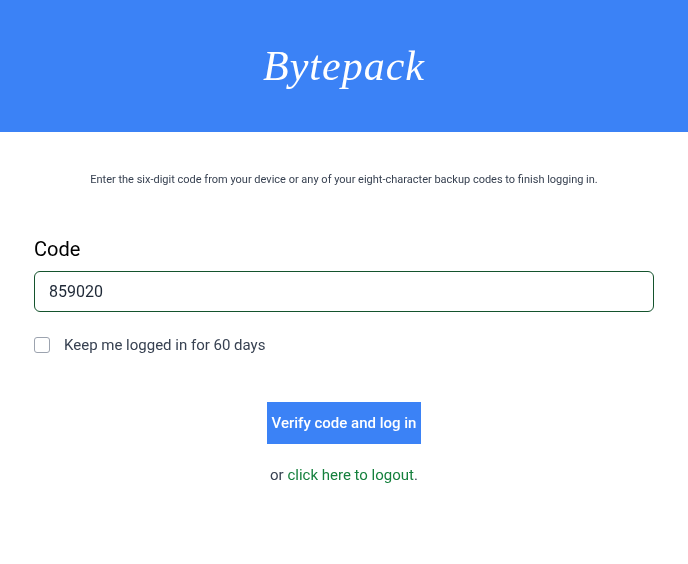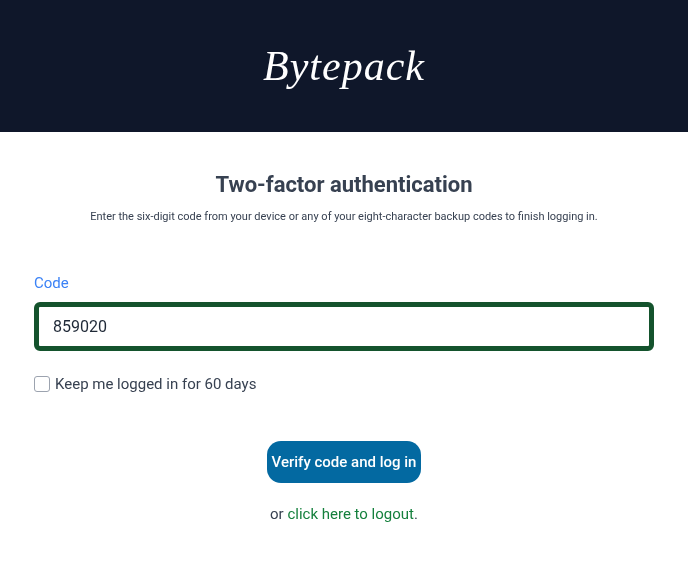--- a/index.html
+++ b/index.html
@@ -9,21 +9,21 @@
     }
     body {
       font-family: -apple-system, BlinkMacSystemFont, "Segoe UI", Roboto, Helvetica, Arial, sans-serif;
       background: #fff;
       color: #1f2937;
       width: 688px;
       height: 564px;
       overflow: hidden;
     }
     .header {
-      background: #0f172a;
+      background: #3b82f6;
       height: 132px;
       display: flex;
       align-items: center;
       justify-content: center;
     }
     .logo {
       color: #fff;
       font-family: 'Brush Script MT', 'Segoe Script', cursive;
       font-size: 42px;
       font-style: italic;
@@ -44,39 +44,39 @@
       font-size: 11px;
       color: #374151;
       line-height: 1.5;
       margin-bottom: 48px;
     }
     .form {
       text-align: left;
     }
     .label {
       display: block;
-      font-size: 15px;
-      color: #3b82f6;
+      font-size: 20px;
+      color: #000000;
       margin-bottom: 10px;
     }
     .input {
       width: 100%;
       padding: 10px 14px;
       font-size: 16px;
       color: #1f2937;
-      border: 5px solid #14532d;
+      border: 1px solid #14532d;
       border-radius: 6px;
       outline: none;
       font-family: inherit;
     }
     .checkbox-row {
       margin-top: 24px;
       display: flex;
       align-items: center;
-      gap: 5px;
+      gap: 14px;
     }
     .checkbox {
       width: 16px;
       height: 16px;
       border: 1px solid #9ca3af;
       border-radius: 3px;
       appearance: none;
       cursor: pointer;
       background: #fff;
     }
@@ -87,27 +87,27 @@
     .checkbox-label {
       font-size: 15px;
       color: #374151;
       cursor: pointer;
     }
     .actions {
       text-align: center;
       margin-top: 48px;
     }
     .btn-primary {
-      background: #0369a1;
+      background: #3b82f6;
       color: #fff;
       border: none;
       padding: 12px 5px;
       font-size: 15px;
       font-weight: 500;
-      border-radius: 14px;
+      border-radius: 0;
       cursor: pointer;
       font-family: inherit;
     }
     .logout-row {
       margin-top: 22px;
       font-size: 15px;
       color: #374151;
     }
     .logout-link {
       color: #15803d;
@@ -116,21 +116,20 @@
     }
   </style>
 </head>
 <body>
 
 <div class="header">
   <div class="logo">Bytepack</div>
 </div>
 
 <div class="content">
-  <h1 class="title">Two-factor authentication</h1>
   <p class="subtitle">Enter the six-digit code from your device or any of your eight-character backup codes to finish logging in.</p>
 
   <div class="form">
     <label class="label">Code</label>
     <input type="text" class="input" value="859020" style="">
 
     <div class="checkbox-row">
       <input type="checkbox" class="checkbox" id="remember" style="">
       <label for="remember" class="checkbox-label">Keep me logged in for 60 days</label>
     </div>

